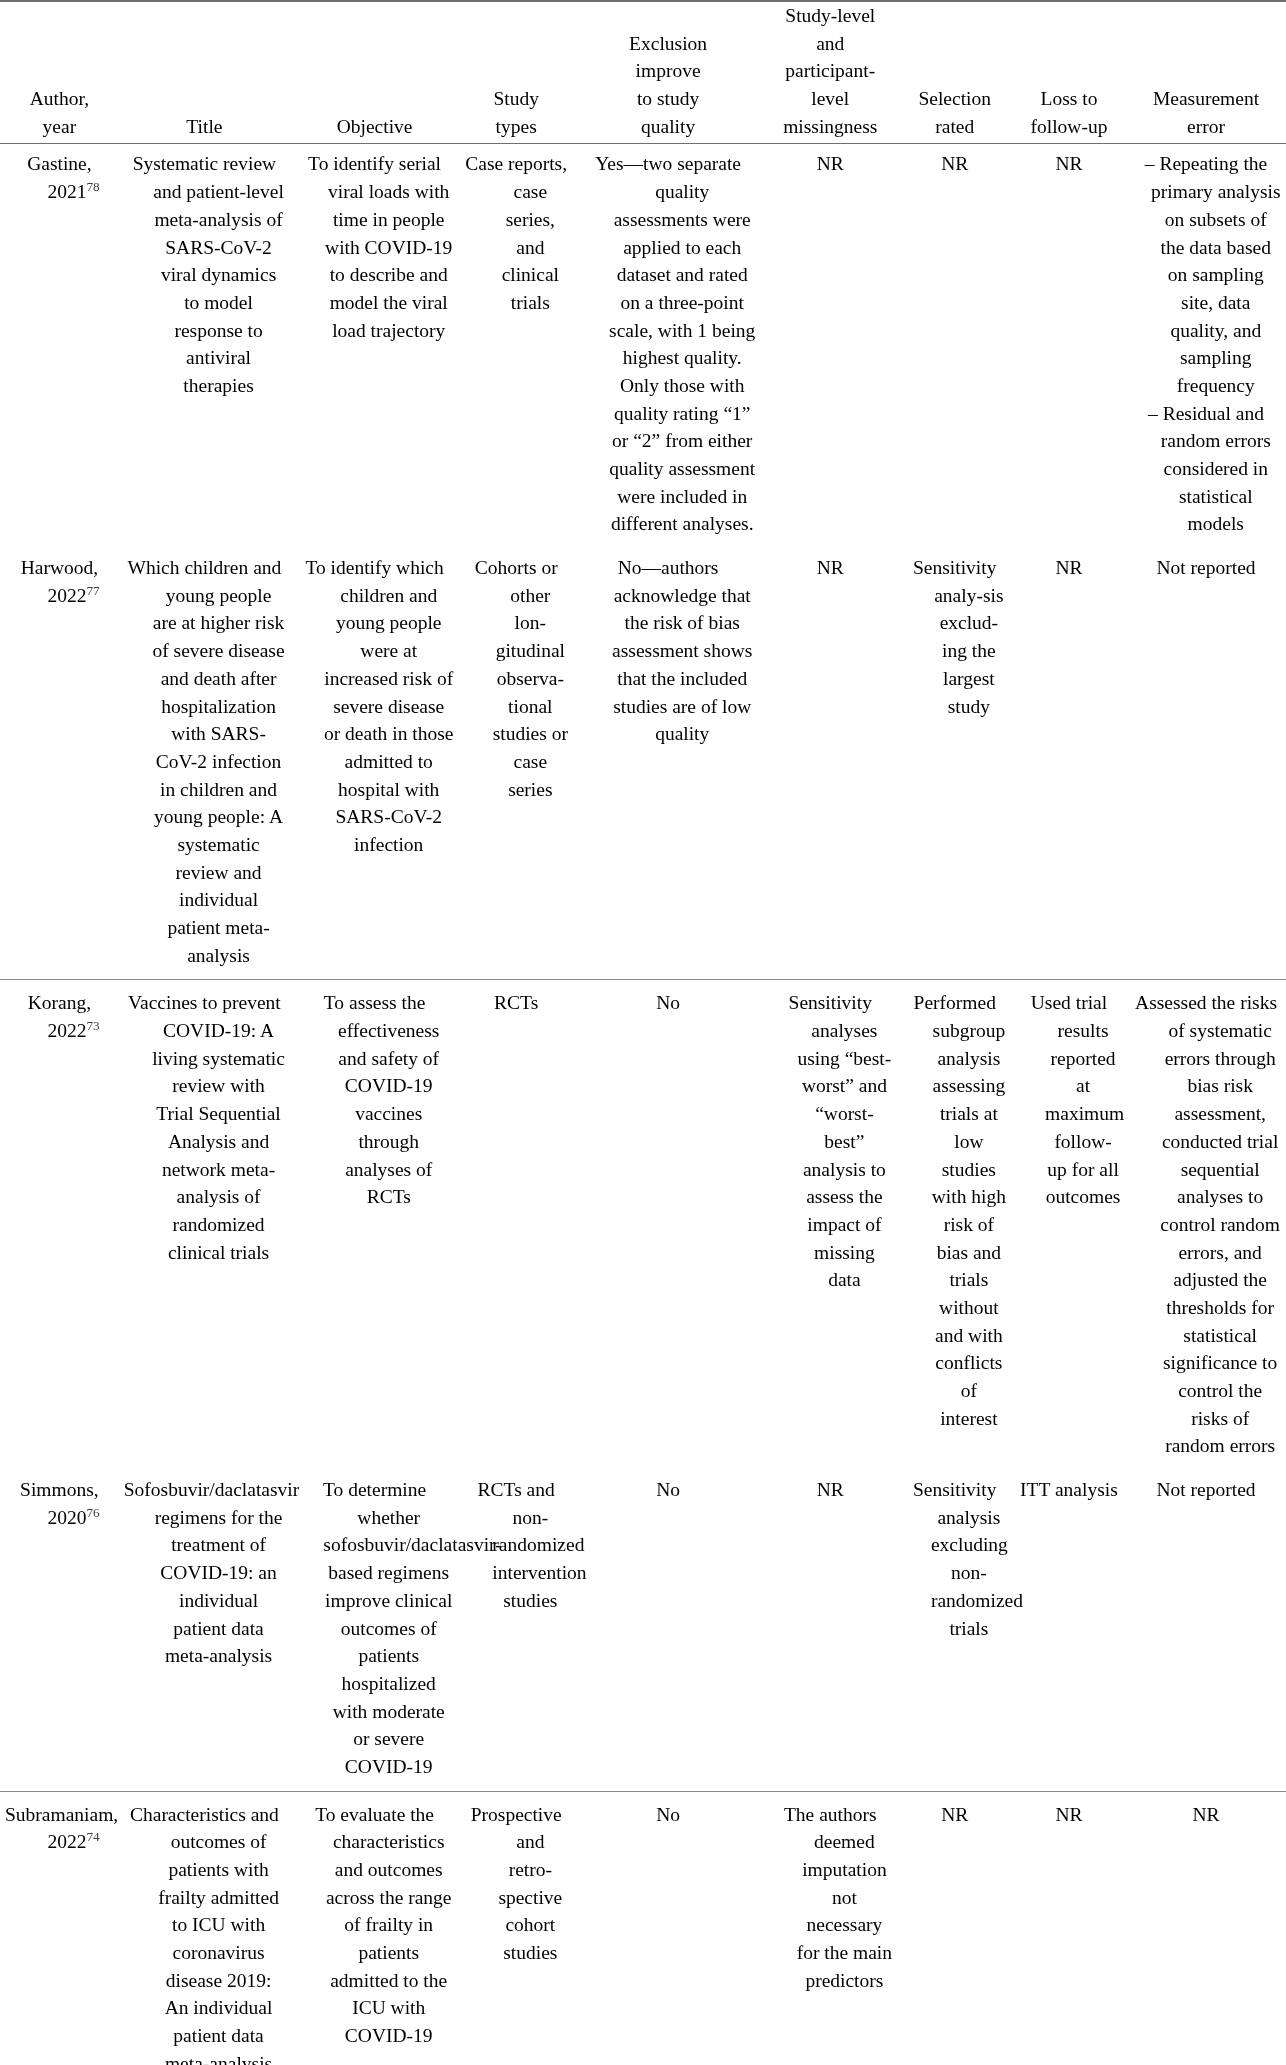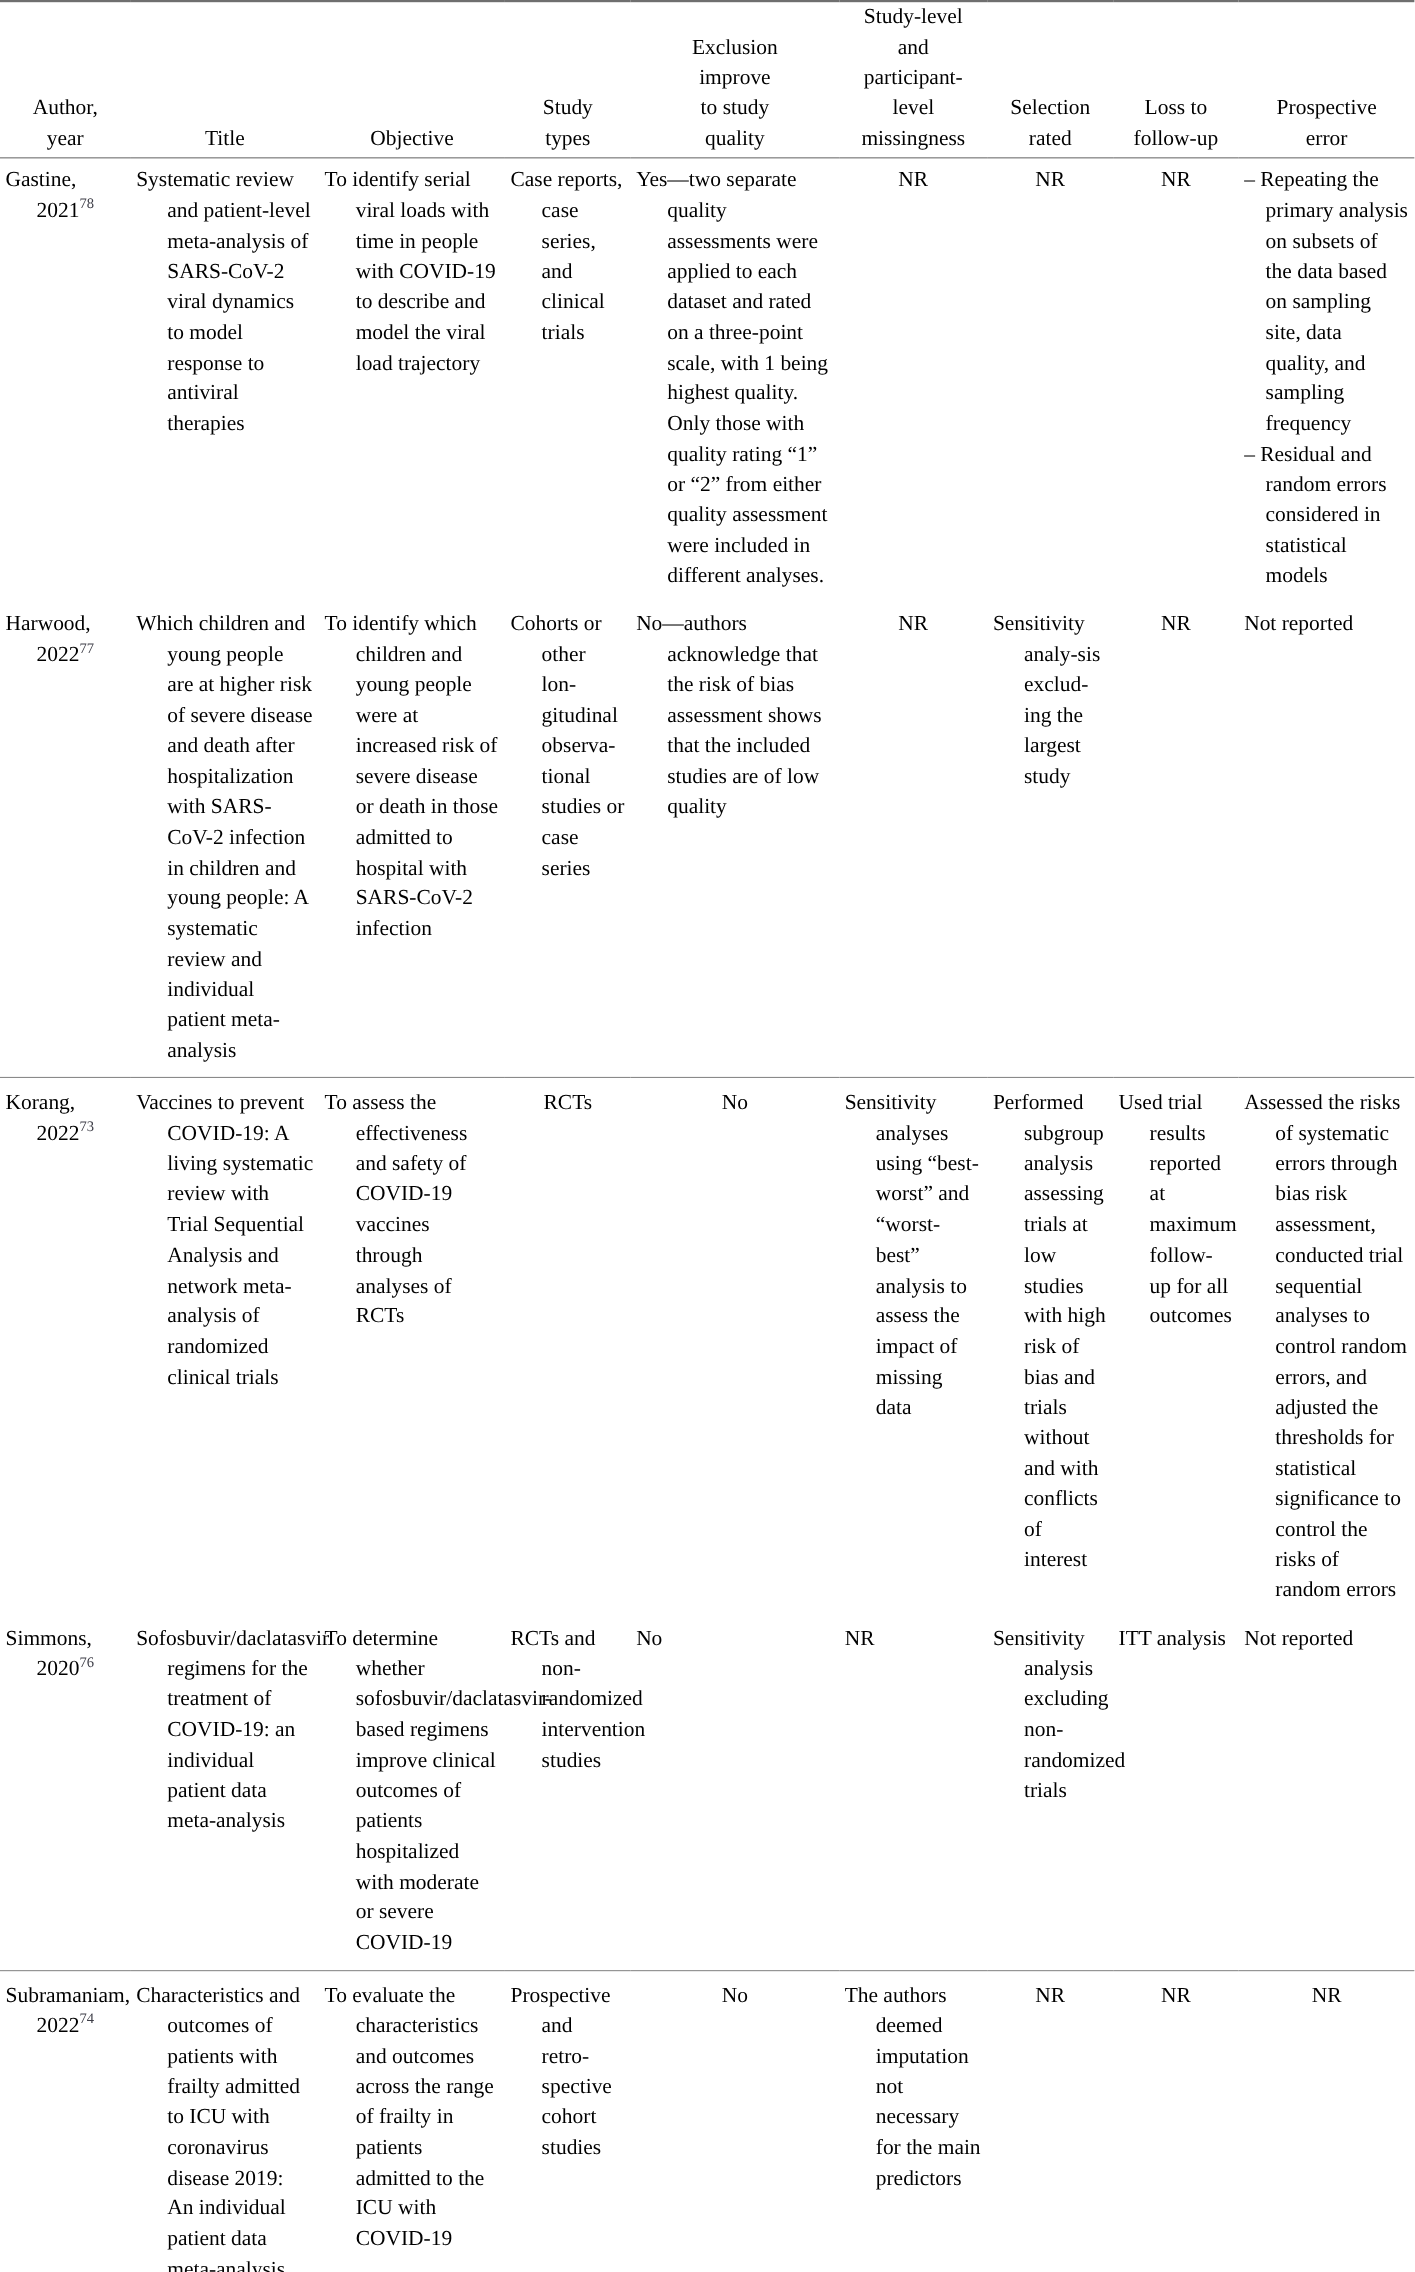--- a/index.html
+++ b/index.html
@@ -33,21 +33,21 @@
   }
   table.study-table thead tr.header-row th {
     border-bottom: 1.6px solid #6f6f6f;
   }
   .rule-top {
     border-top: 2.2px solid #6f6f6f;
   }
   table.study-table tbody td {
     vertical-align: top;
     padding: 6px 5px 10px 5px;
-    text-align: left;
+    text-align: center;
   }
   tbody tr.group-start td {
     border-top: 1.3px solid #8a8a8a;
     padding-top: 9px;
   }
   
   .hang {
     padding-left: 1.45em;
     text-indent: -1.45em;
   }
@@ -125,21 +125,21 @@
         </th>
         <th>
           <span class="hdr-stack">Selection</span>
           <span class="hdr-stack">rated</span>
         </th>
         <th>
           <span class="hdr-stack">Loss to</span>
           <span class="hdr-stack">follow-up</span>
         </th>
         <th>
-          <span class="hdr-stack">Prospective</span>
+          <span class="hdr-stack">Measurement</span>
           <span class="hdr-stack">error</span>
         </th>
       </tr>
     </thead>
     <tbody>
 
       <tr>
         <td>
           <div class="hang">
             <span>Gastine,</span>

